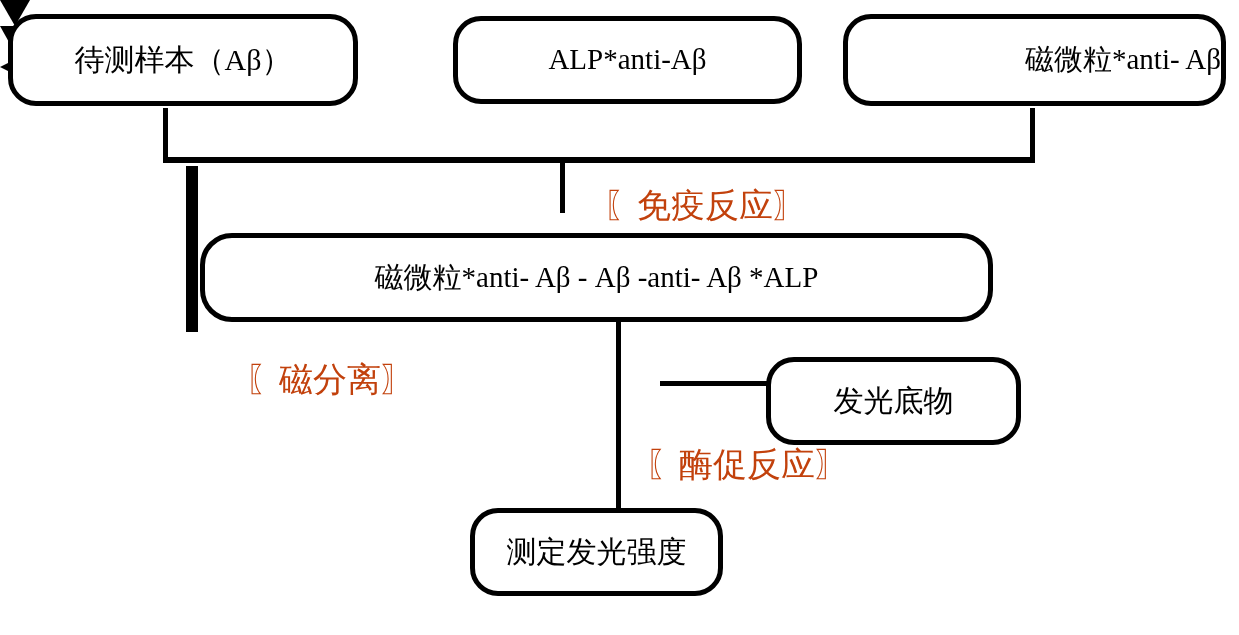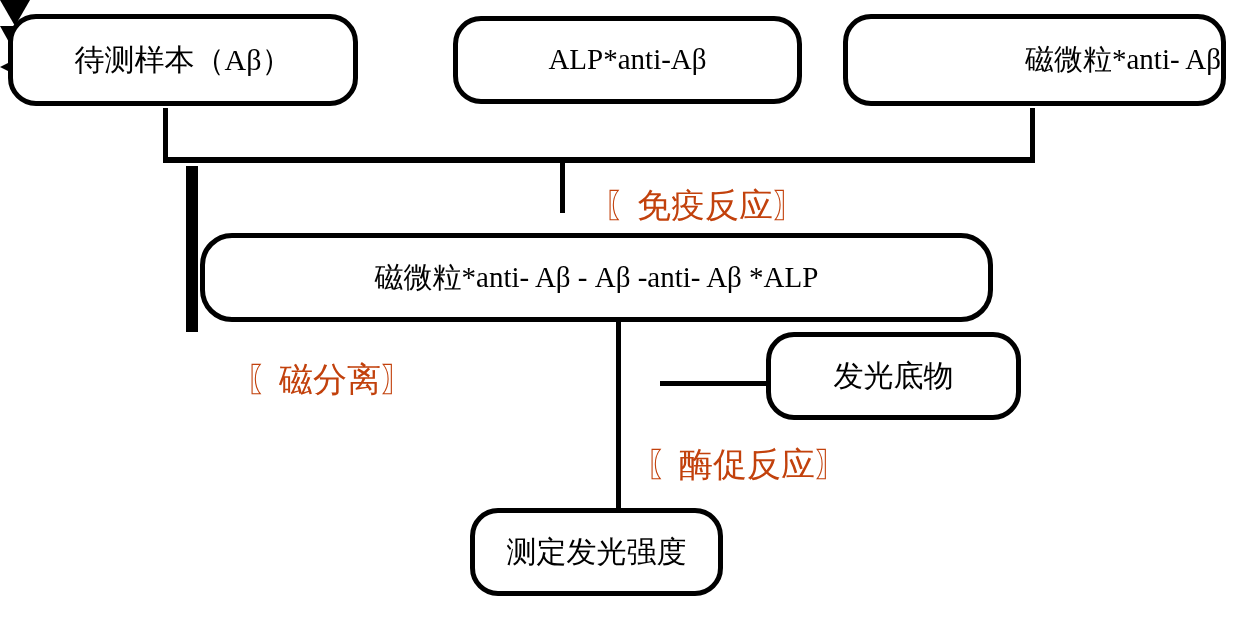--- a/index.html
+++ b/index.html
@@ -32,21 +32,21 @@
   }
   .node .label {
     display: block;
     white-space: nowrap;
   }
   
   #node-sample      { left: 8px;   top: 14px;  width: 350px; height: 92px;  }
   #node-alp         { left: 412px; top: 16px;  width: 349px; height: 88px; margin-left: 41px;  }
   #node-bead        { left: 843px; top: 14px;  width: 383px; height: 92px; justify-content: flex-end;  }
   #node-complex     { left: 200px; top: 233px; width: 793px; height: 89px;  border-radius: 32px; }
-  #node-substrate   { left: 766px; top: 332px; width: 255px; height: 88px;  }
+  #node-substrate   { left: 766px; top: 357px; width: 255px; height: 88px;  }
   #node-measure     { left: 470px; top: 508px; width: 253px; height: 88px;  }
 
   .font-cn { font-size: 30px; }
   .font-mix { font-size: 29px; }
   .font-complex { font-size: 29px; }
 
   
   .ln {
     position: absolute;
     background: #000000;

